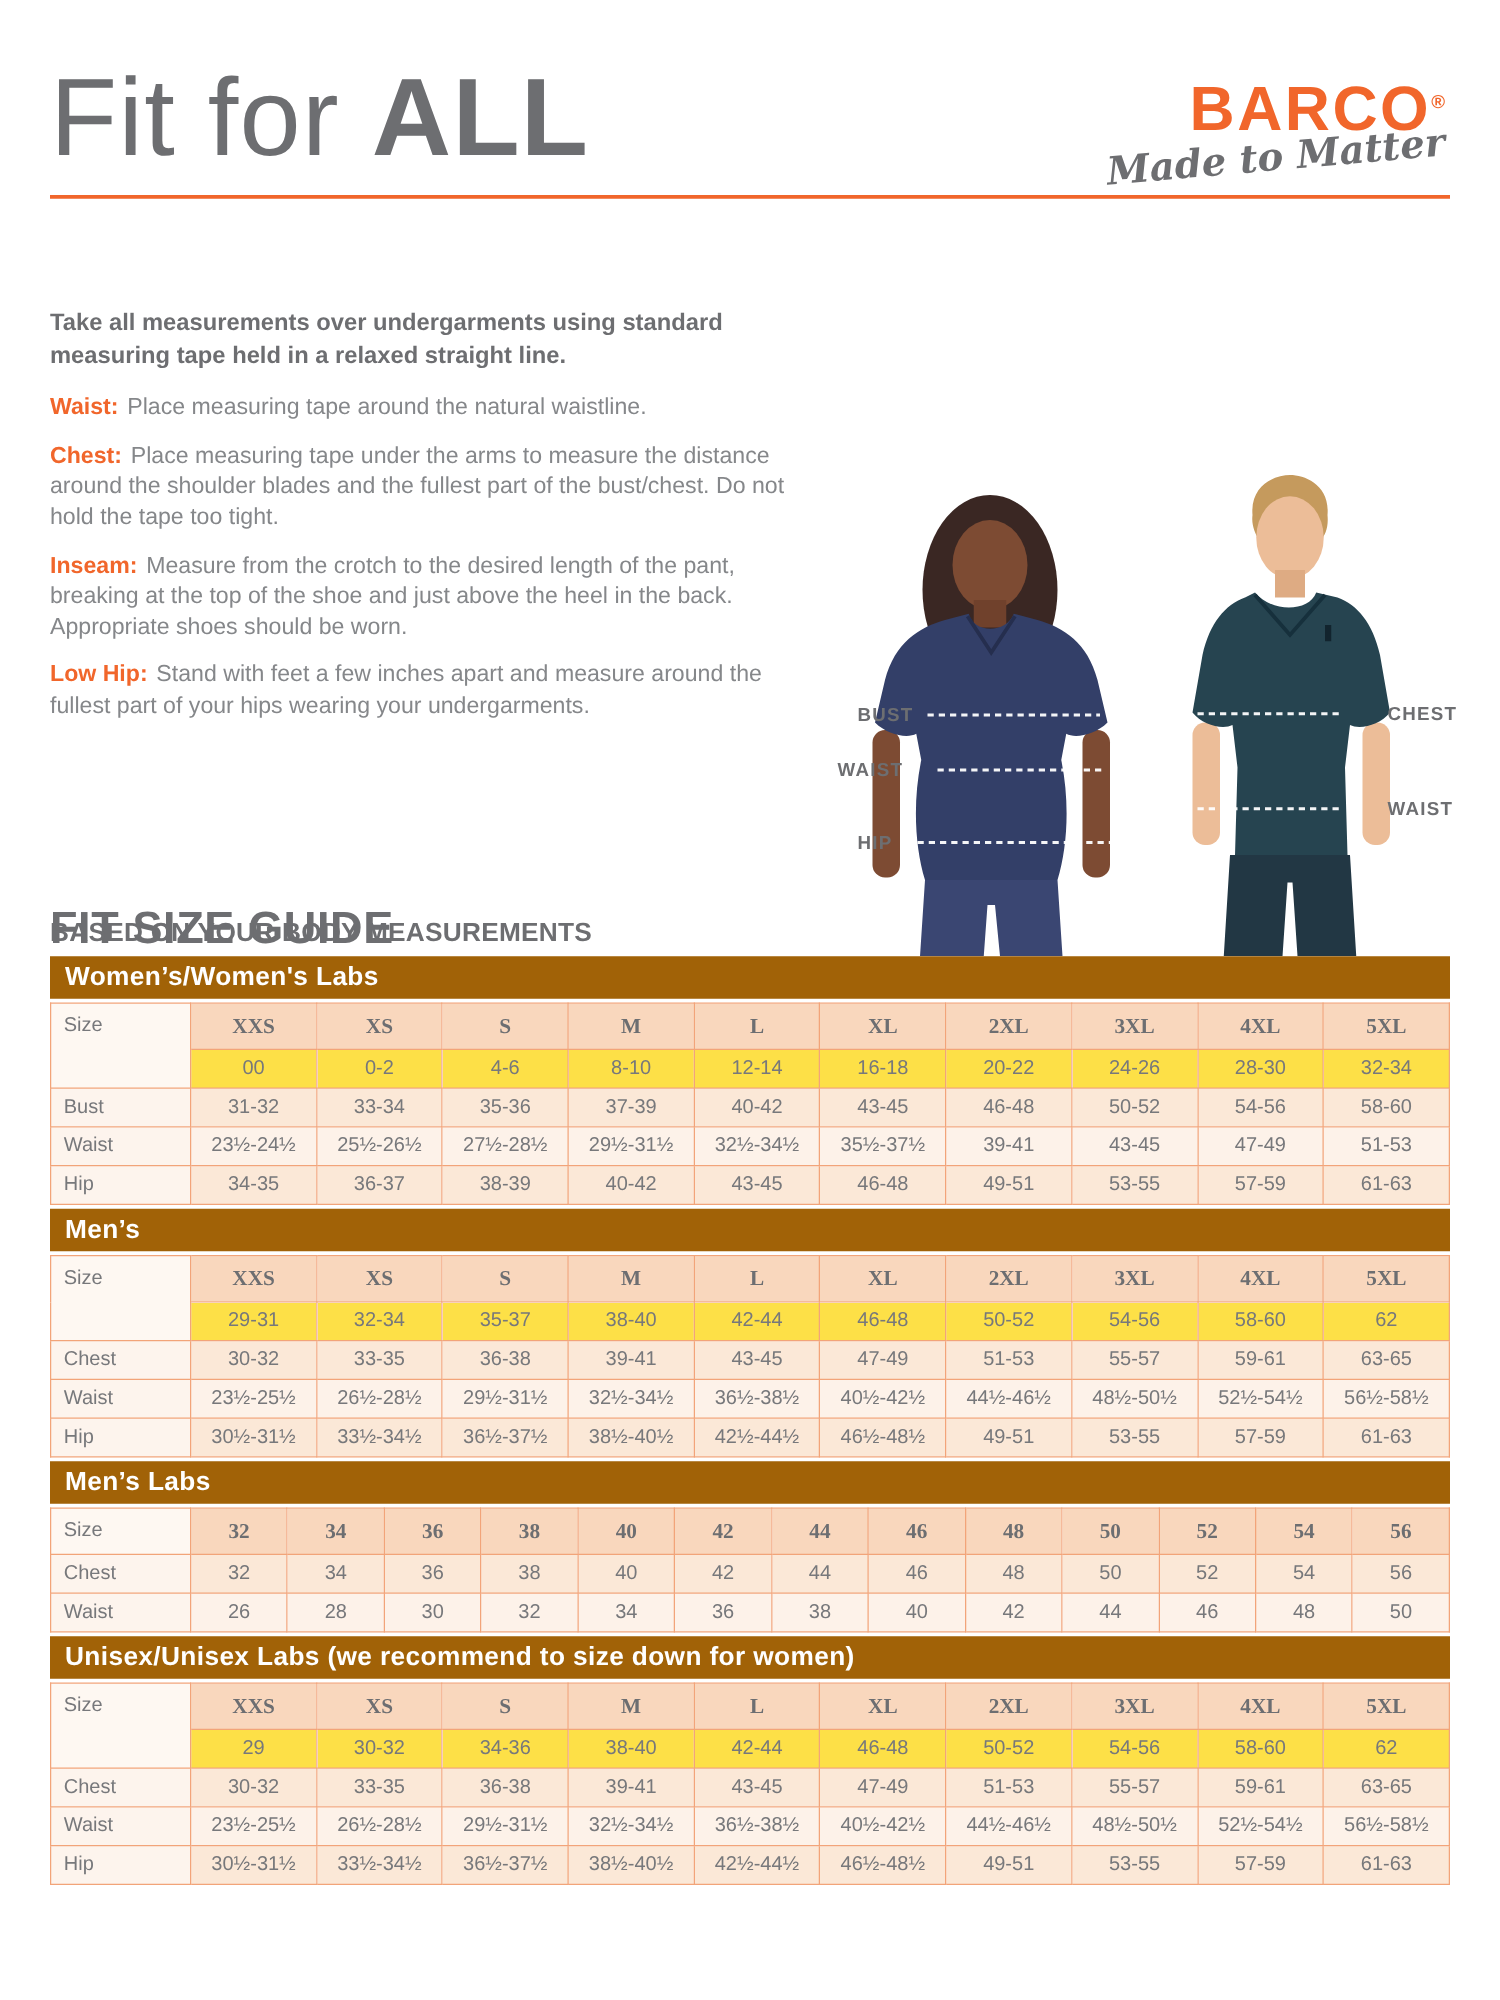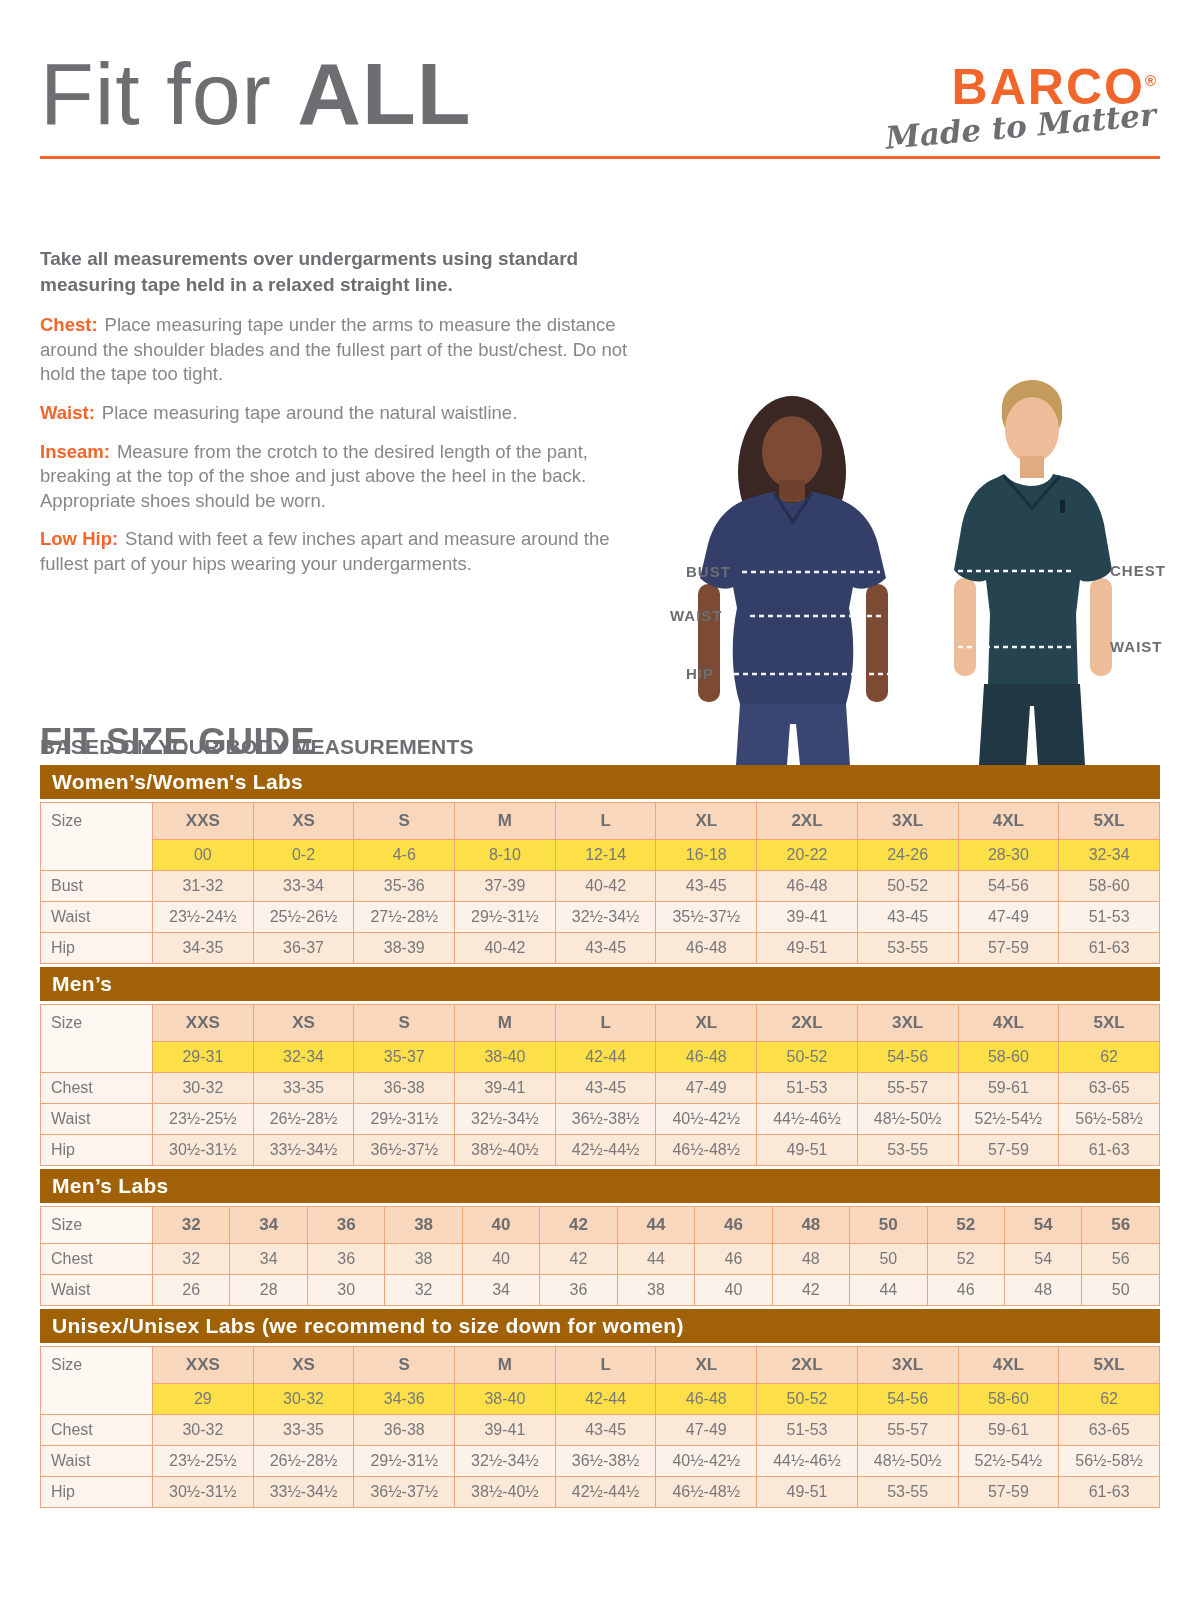--- a/index.html
+++ b/index.html
@@ -40,21 +40,21 @@
            color:#6d6e71;letter-spacing:.2px;line-height:1;}
 
   .tables{position:absolute;left:40px;top:765px;width:1120px;}
   .table-section{margin-top:3px;}
   .table-section:first-child{margin-top:0;}
   .band{background:#a16207;color:#fff;font-weight:700;font-size:21px;
         padding:5px 12px 6px 12px;letter-spacing:.3px;margin-bottom:3px;line-height:1.1;}
   table{width:100%;border-collapse:collapse;table-layout:fixed;
         font-size:16px;color:#77787b;}
   td,th{border:1px solid #f2a479;text-align:center;padding:6px 2px;overflow:hidden;}
-  th.hdr{background:#f9d7bd;color:#6d6e71;font-weight:700;font-size:17px;padding:8px 2px;}
+  th.hdr{background:#f9d7bd;color:#6d6e71;font-weight:700;font-size:17px;padding:8px 2px;font-family:Liberation Serif, serif;}
   td.sub{background:#fde047;}
   tr.dark td{background:#fbe8d7;}
   tr.light td{background:#fdf2e9;}
   td.lblcell{text-align:left;padding-left:10px;background:#fdf4ed !important;}
   td.sizecell{background:#fef8f2 !important;vertical-align:top;padding-top:9px;}
 </style>
 </head>
 <body>
 
 <div class="page">
@@ -63,22 +63,22 @@
 
   <div class="logo">
     <div class="logo-name"><span>BARCO</span><span class="reg">®</span></div>
     <div class="logo-tag">Made to Matter</div>
   </div>
 
   <div class="rule"></div>
 
   <div class="htm">
     <p class="intro">Take all measurements over undergarments using standard measuring tape held in a relaxed straight line.</p>
+    <p class="mitem"><span class="mlabel">Waist:</span><span>Place measuring tape around the natural waistline.</span></p>
     <p class="mitem"><span class="mlabel">Chest:</span><span>Place measuring tape under the arms to measure the distance around the shoulder blades and the fullest part of the bust/chest. Do not hold the tape too tight.</span></p>
-    <p class="mitem"><span class="mlabel">Waist:</span><span>Place measuring tape around the natural waistline.</span></p>
     <p class="mitem"><span class="mlabel">Inseam:</span><span>Measure from the crotch to the desired length of the pant, breaking at the top of the shoe and just above the heel in the back. Appropriate shoes should be worn.</span></p>
     <p class="mitem"><span class="mlabel">Low Hip:</span><span>Stand with feet a few inches apart and measure around the fullest part of your hips wearing your undergarments.</span></p>
   </div>
 
   <div class="figure">
     <svg viewBox="0 0 560 393" width="560" height="393">
 
       <g>
         <ellipse cx="152" cy="100" rx="54" ry="76" fill="#3a2723"></ellipse>
         <ellipse cx="152" cy="80" rx="30" ry="36" fill="#7d4b33"></ellipse>

